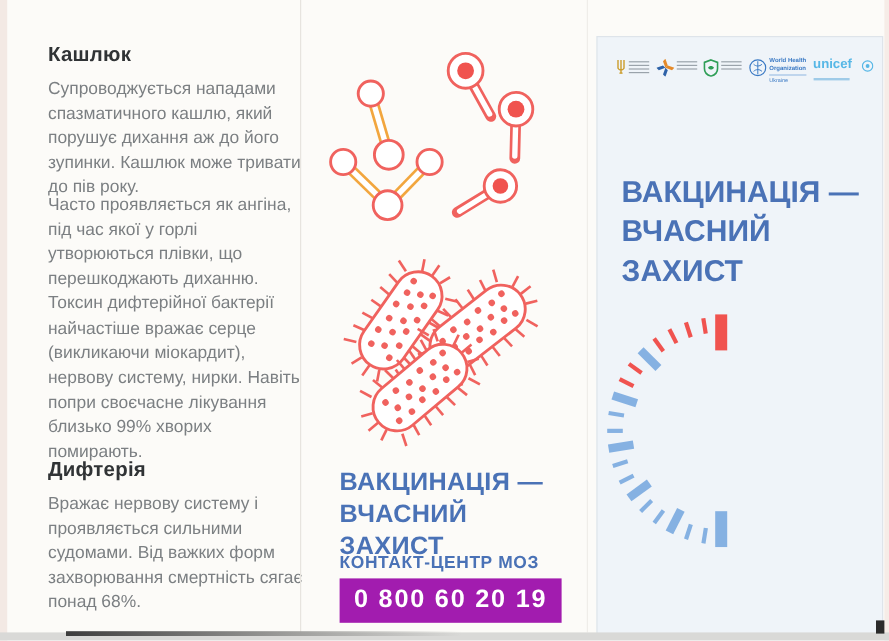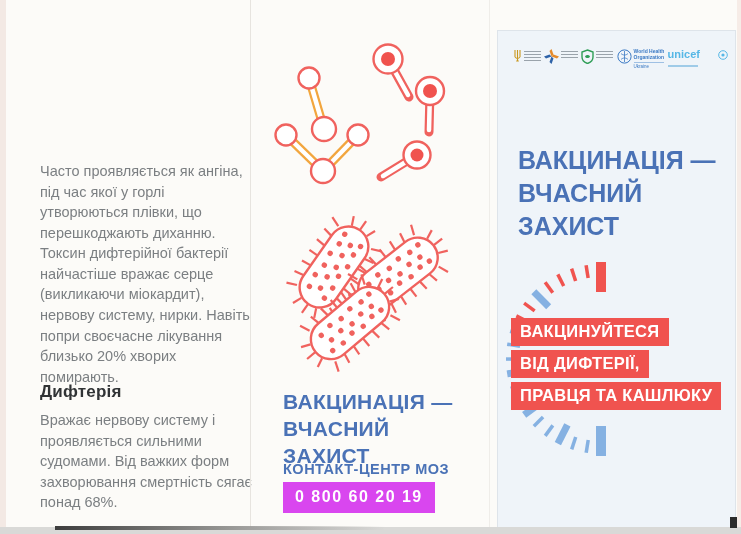--- a/index.html
+++ b/index.html
@@ -25,22 +25,22 @@
   .lsec p{margin:0;font-size:14.5px;line-height:1.42;color:#7b7f82;}
 
   
   .mid-illo-top{position:absolute;left:272px;top:36px;}
   .mid-illo-bottom{position:absolute;left:280px;top:205px;}
   .mid-title{position:absolute;left:283px;top:389px;width:200px;
     font-size:21px;font-weight:800;color:#4a72b6;line-height:1.28;
     letter-spacing:.3px;white-space:pre-line;}
   .mid-contact{position:absolute;left:283px;top:461px;font-size:14.5px;font-weight:700;
     color:#4a72b6;letter-spacing:.5px;}
-  .phone-box{position:absolute;left:283px;top:482px;background:#d946ef;color:#ffffff;
-    font-size:16px;font-weight:800;letter-spacing:1.5px;padding:6px 12px 7px 12px;}
+  .phone-box{position:absolute;left:283px;top:482px;background:#a21caf;color:#ffffff;
+    font-size:21px;font-weight:800;letter-spacing:1.5px;padding:6px 12px 7px 12px;}
 
   
   .card{position:absolute;left:497px;top:30px;width:239px;height:501px;
     background:#eff4f9;border:1px solid #dee4ea;box-sizing:border-box;}
   .logo-row{position:absolute;left:15px;top:18px;right:7px;display:flex;
     justify-content:space-between;align-items:flex-start;}
   .logo{display:flex;align-items:flex-start;gap:2px;}
   .loglines i{display:block;width:17px;height:1.5px;background:#9aa3ab;margin:1.6px 0;}
   .who-text{font-size:5px;line-height:1.15;color:#3a79c4;font-weight:bold;}
   .who-sub{font-size:4.5px;color:#3a79c4;border-top:.5px solid #9fc0e4;margin-top:1px;padding-top:1px;font-weight:normal;}
@@ -56,22 +56,26 @@
     font-size:16.5px;font-weight:800;letter-spacing:.3px;
     padding:4px 9px 5px 9px;margin-bottom:4px;}
 
   svg{display:block;}
 </style>
 </head>
 <body>
 
 <div class="sheet">
 
+  <div class="lsec s1">
+    <h3>Кашлюк</h3>
+    <p>Супроводжується нападами спазматичного кашлю, який порушує дихання аж до його зупинки. Кашлюк може тривати до пів року.</p>
+  </div>
   <div class="lsec s2">
-    <p>Часто проявляється як ангіна, під час якої у горлі утворюються плівки, що перешкоджають диханню. Токсин дифтерійної бактерії найчастіше вражає серце (викликаючи міокардит), нервову систему, нирки. Навіть попри своєчасне лікування близько 20% хворих помирають.</p>
+    <p>Часто проявляється як ангіна, під час якої у горлі утворюються плівки, що перешкоджають диханню. Токсин дифтерійної бактерії найчастіше вражає серце (викликаючи міокардит), нервову систему, нирки. Навіть попри своєчасне лікування близько 99% хворих помирають.</p>
   </div>
   <div class="lsec s3">
     <h3>Дифтерія</h3>
     <p>Вражає нервову систему і проявляється сильними судомами. Від важких форм захворювання смертність сягає понад 68%.</p>
   </div>
 
   <div class="mid-illo-top">
     <svg width="212" height="165" viewBox="0 0 212 165">
 
       <g>
@@ -210,21 +214,21 @@
           <circle cx="7.5" cy="7.5" r="6.6" fill="none" stroke="#3a79c4" stroke-width="1"></circle>
           <path d="M7.5 2v11 M4 4.5c2 2 5 2 7 0 M4 10.5c2-2 5-2 7 0" stroke="#3a79c4" stroke-width=".8" fill="none"></path>
         </svg>
         <div class="who-text">
           <div>World Health</div>
           <div>Organization</div>
           <div class="who-sub">Ukraine</div>
         </div>
       </div>
       <div class="logo" style="flex-direction:column;">
-        <div style="display:flex;align-items:center;gap:18px;">
+        <div style="display:flex;align-items:center;gap:8px;">
           <span class="unicef-word">unicef</span>
           <svg width="10" height="10" viewBox="0 0 10 10">
             <circle cx="5" cy="5" r="4.3" fill="none" stroke="#56b7e6" stroke-width="1"></circle>
             <circle cx="5" cy="5" r="1.6" fill="#56b7e6"></circle>
           </svg>
         </div>
         <div class="unicef-line"></div>
       </div>
     </div>
 
@@ -251,25 +255,20 @@
         <rect x="99.5" y="58" width="7" height="21" fill="#85b1e2" transform="rotate(-126 103 153)"></rect>
         <rect x="101.2" y="58" width="3.5" height="13" fill="#85b1e2" transform="rotate(-135 103 153)"></rect>
         <rect x="101.2" y="58" width="3.5" height="13" fill="#85b1e2" transform="rotate(-144 103 153)"></rect>
         <rect x="99.5" y="58" width="7" height="21" fill="#85b1e2" transform="rotate(-153 103 153)"></rect>
         <rect x="101.2" y="58" width="3.5" height="13" fill="#85b1e2" transform="rotate(-162 103 153)"></rect>
         <rect x="101.2" y="58" width="3.5" height="13" fill="#85b1e2" transform="rotate(-171 103 153)"></rect>
         <rect x="98" y="56" width="10" height="30" fill="#85b1e2" transform="rotate(-180 103 153)"></rect>
       </g>
     </svg>
 
-    <div class="badges">
-      <span class="badge">ВАКЦИНУЙТЕСЯ</span>
-      <span class="badge">ВІД ДИФТЕРІЇ,</span>
-      <span class="badge">ПРАВЦЯ ТА КАШЛЮКУ</span>
-    </div>
   </div>
 
   <div class="fold1"></div>
   <div class="fold2"></div>
   <div class="edge-left"></div>
   <div class="edge-right"></div>
   <div class="bottom-bar"></div>
   <div class="bottom-dark"></div>
   <div class="corner-chip"></div>
 </div>

